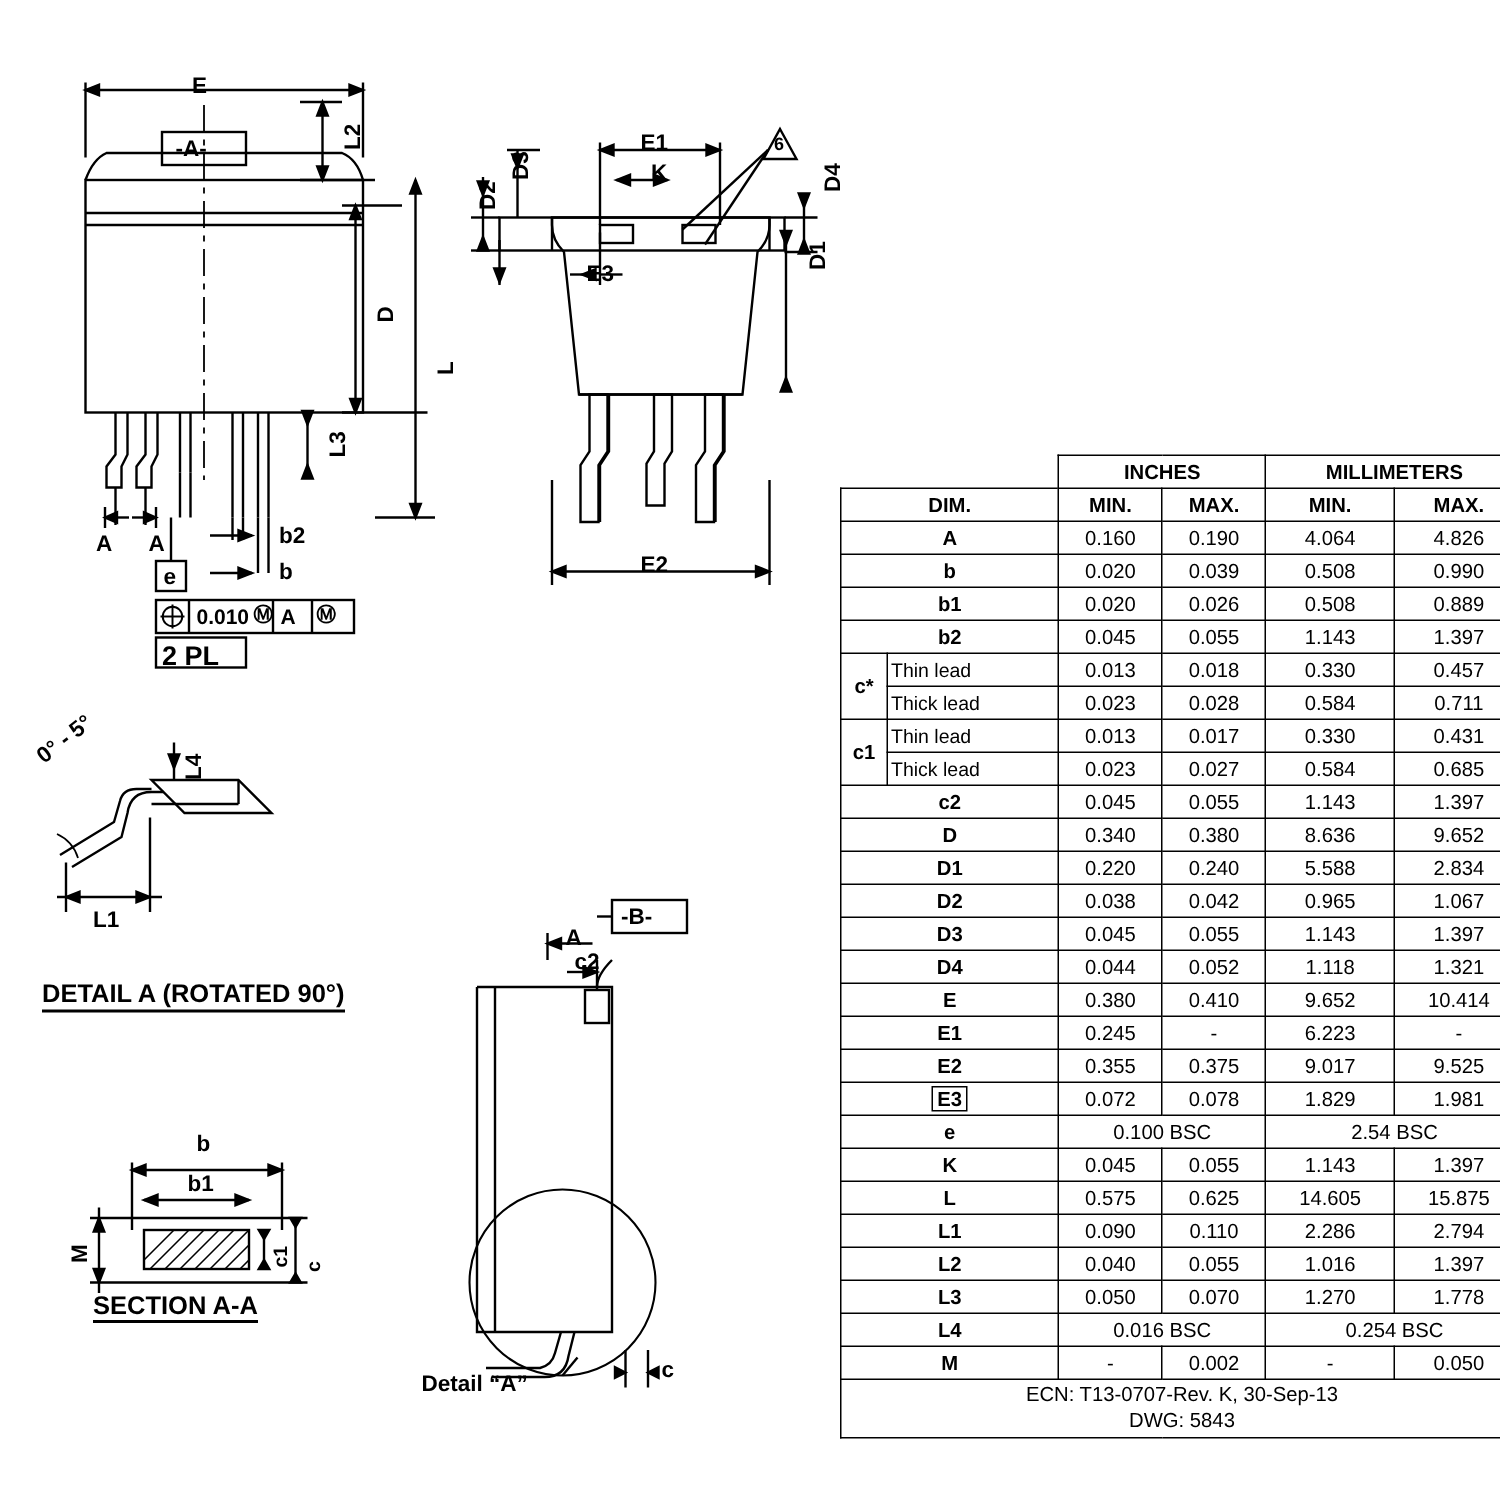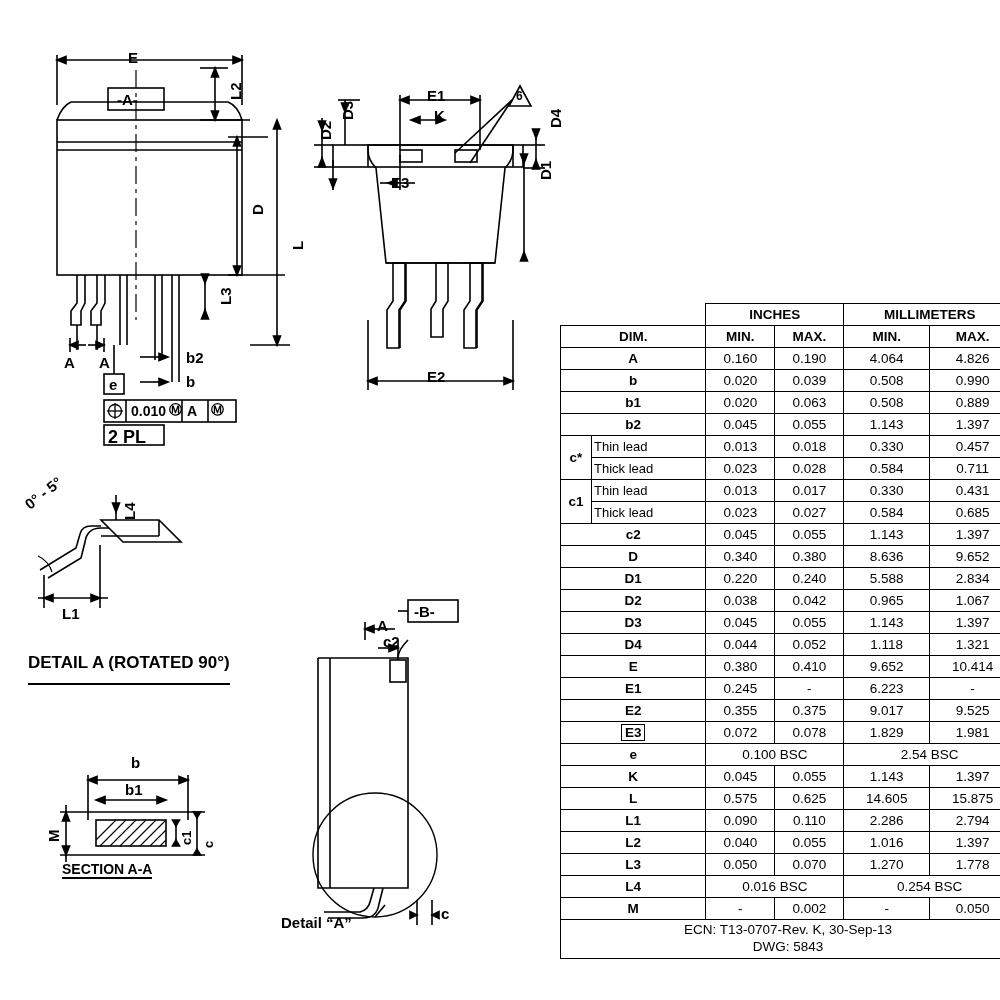--- a/index.html
+++ b/index.html
@@ -282,28 +282,28 @@
 <div class="lbl b" style="left:516px;top:90px;font-size:12px;">6</div>
 <div class="lbl b rot90" style="left:548px;top:128px;">D4</div>
 <div class="lbl b rot90" style="left:538px;top:180px;">D1</div>
 <div class="lbl b" style="left:391px;top:175px;">E3</div>
 <div class="lbl b" style="left:427px;top:369px;">E2</div>
 <div class="lbl b" style="left:414px;top:604px;">-B-</div>
 
 <div class="lbl b" style="left:22px;top:500px;transform:rotate(-38deg);transform-origin:left top;">0° - 5°</div>
 <div class="lbl b rot90" style="left:122px;top:520px;">L4</div>
 <div class="lbl b" style="left:62px;top:606px;">L1</div>
-<div class="lbl b" style="left:28px;top:654px;font-size:17px;border-bottom:2px solid #000;padding-bottom:12px;">DETAIL A (ROTATED 90°)</div>
+<div class="lbl b" style="left:28px;top:654px;font-size:17px;border-bottom:2px solid #000;padding-bottom:2px;">DETAIL A (ROTATED 90°)</div>
 
 <div class="lbl b" style="left:131px;top:755px;">b</div>
 <div class="lbl b" style="left:125px;top:782px;">b1</div>
 <div class="lbl b rot90" style="left:46px;top:842px;">M</div>
 <div class="lbl b rot90" style="left:180px;top:845px;font-size:13px;">c1</div>
 <div class="lbl b rot90" style="left:202px;top:848px;font-size:13px;">c</div>
-<div class="lbl b" style="left:62px;top:862px;font-size:14px;border-bottom:2px solid #000;padding-bottom:1px;">SECTION A-A</div>
+<div class="lbl b" style="left:62px;top:862px;font-size:17px;border-bottom:2px solid #000;padding-bottom:1px;">SECTION A-A</div>
 
 <div class="lbl b" style="left:377px;top:618px;">A</div>
 <div class="lbl b" style="left:383px;top:634px;">c2</div>
 <div class="lbl b" style="left:281px;top:915px;">Detail “A”</div>
 <div class="lbl b" style="left:441px;top:906px;">c</div>
 
 <table class="dimtable">
   <tbody id="tbody-head">
     <tr>
       <td class="nb" colspan="2" style="border-top:none;border-left:none;"></td>
@@ -329,21 +329,21 @@
         <tr>
           <td class="dim" colspan="2">b</td>
           <td class="val">0.020</td>
           <td class="val">0.039</td>
           <td class="val">0.508</td>
           <td class="val">0.990</td>
         </tr>
         <tr>
           <td class="dim" colspan="2">b1</td>
           <td class="val">0.020</td>
-          <td class="val">0.063</td>
+          <td class="val">0.026</td>
           <td class="val">0.508</td>
           <td class="val">0.889</td>
         </tr>
         <tr>
           <td class="dim" colspan="2">b2</td>
           <td class="val">0.045</td>
           <td class="val">0.055</td>
           <td class="val">1.143</td>
           <td class="val">1.397</td>
         </tr>

